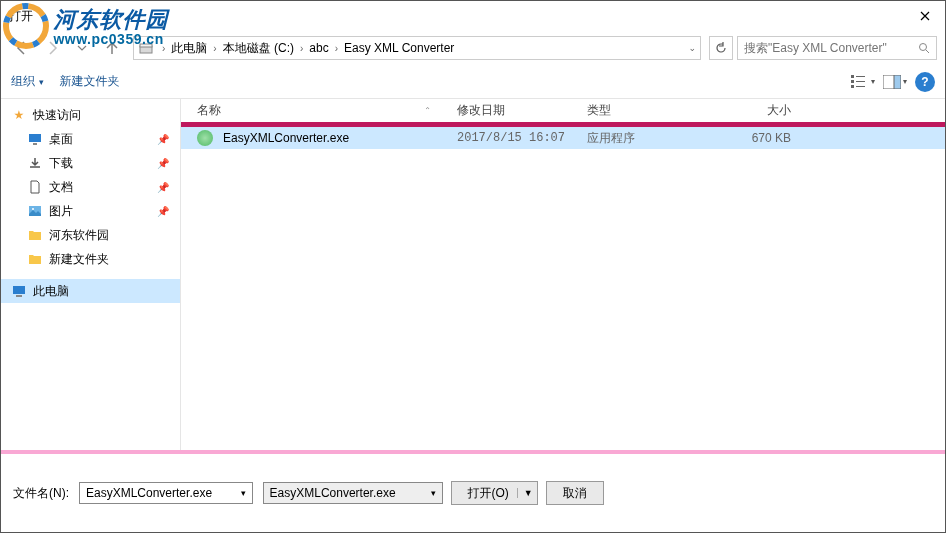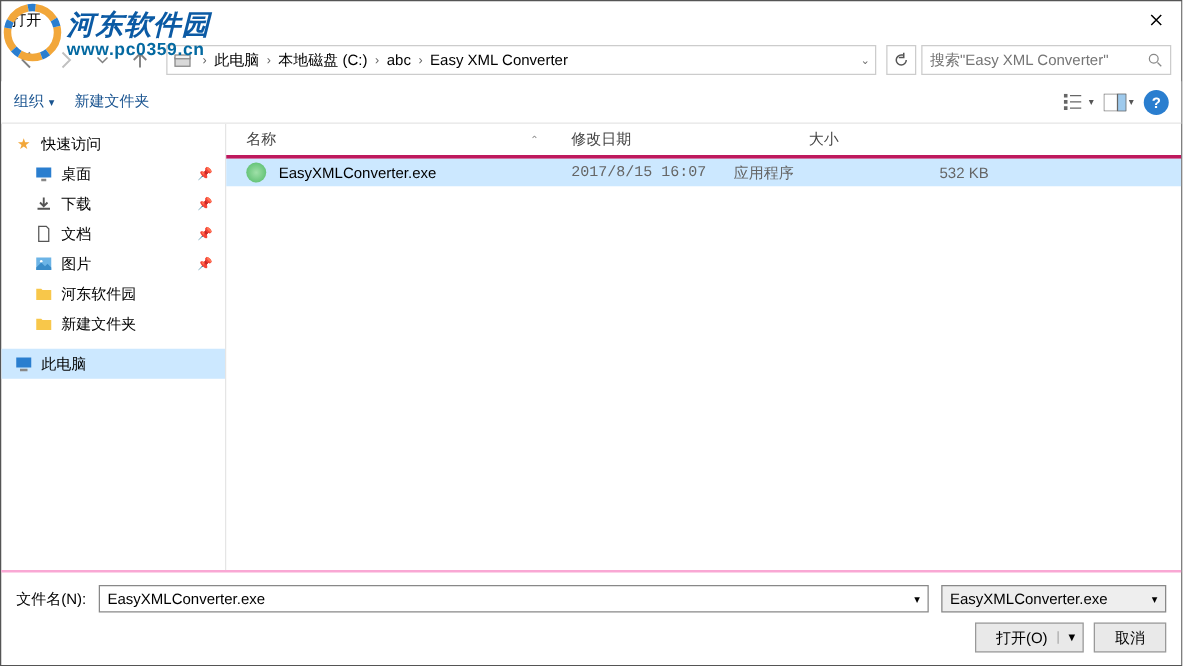--- a/index.html
+++ b/index.html
@@ -43,34 +43,34 @@
 .sidebar { width: 180px; border-right: 1px solid #e5e5e5; overflow-y: auto; padding: 4px 0; font-size: 12px; }
 .sb-item { height: 24px; display: flex; align-items: center; padding: 0 10px; gap: 6px; cursor: pointer; }
 .sb-item.selected { background: #cce8ff; }
 .sb-item .sb-icon { width: 16px; height: 16px; display: flex; align-items: center; justify-content: center; flex-shrink: 0; }
 .sb-item .pin { margin-left: auto; color: #888; font-size: 10px; }
 .sb-indent { padding-left: 26px; }
 .sb-group { margin-bottom: 8px; }
 
 
 .filelist { flex: 1; display: flex; flex-direction: column; font-size: 12px; }
-.fl-header { height: 28px; display: flex; align-items: center; border-bottom: 3px solid #be185d; color: #444; padding-left: 8px; }
+.fl-header { height: 28px; display: flex; align-items: center; border-bottom: 5px solid #be185d; color: #444; padding-left: 8px; }
 .fl-col { padding: 0 8px; }
 .fl-col.name { width: 260px; display: flex; align-items: center; gap: 4px; }
 .fl-col.date { width: 130px; font-family: Liberation Mono, monospace; }
 .fl-col.type { width: 120px; }
 .fl-col.size { width: 100px; text-align: right; }
 .fl-header .sort-caret { font-size: 8px; margin-left: auto; margin-right: 10px; color: #888; }
 .fl-row { height: 22px; display: flex; align-items: center; padding-left: 8px; cursor: pointer; }
 .fl-row.selected { background: #cce8ff; }
 .fl-row .file-icon { width: 16px; height: 16px; margin-right: 6px; border-radius: 50%; background: radial-gradient(#9fe0a8,#4fb966); display: inline-block; }
 .fl-row .date, .fl-row .type, .fl-row .size { color: #666; }
 
 
-.bottom { border-top: 2px solid #f9a8d4; padding: 10px 12px; display: flex; flex-direction: column; gap: 8px; font-size: 12px; }
+.bottom { border-top: 4px solid #f9a8d4; padding: 27px 12px; display: flex; flex-direction: row; gap: 8px; font-size: 12px; }
 .row1 { display: flex; align-items: center; gap: 10px; }
 .fn-label { white-space: nowrap; }
 .fn-input { flex: 1; height: 22px; border: 1px solid #888; padding: 0 6px; display: flex; align-items: center; justify-content: space-between; background: #fff; }
 .fn-input input { border: none; outline: none; flex: 1; font-size: 12px; }
 .filter { width: 180px; height: 22px; border: 1px solid #888; padding: 0 6px; display: flex; align-items: center; justify-content: space-between; background: #eee; cursor: pointer; }
 .row2 { display: flex; justify-content: flex-end; gap: 8px; }
 .btn { height: 24px; border: 1px solid #999; background: #e9e9e9; padding: 0 16px; display: flex; align-items: center; font-size: 12px; cursor: pointer; }
 .btn.split { padding-right: 4px; }
 .btn .caret { margin-left: 8px; border-left: 1px solid #aaa; padding-left: 6px; font-size: 9px; }
 
@@ -272,30 +272,31 @@
       </div>
     </div>
 
     <div class="filelist">
       <div class="fl-header">
         <div class="fl-col name">
             <span>名称</span>
             <span class="sort-caret">⌃</span>
           </div>
         <div class="fl-col date">修改日期</div>
+        <div class="fl-col type">类型</div>
         <div class="fl-col size">大小</div>
       </div>
       <div class="fl-row selected">
         <div class="fl-col name">
             <span class="file-icon"></span>
             <span>EasyXMLConverter.exe</span>
           </div>
         <div class="fl-col date">2017/8/15 16:07</div>
         <div class="fl-col type">应用程序</div>
-        <div class="fl-col size">532 KB</div>
+        <div class="fl-col size">670 KB</div>
       </div>
     </div>
   </div>
 
   <div class="bottom">
     <div class="row1">
       <span class="fn-label">文件名(N):</span>
       <div class="fn-input">
         <input value="EasyXMLConverter.exe" style="">
         <span style="font-size:9px">▾</span>

